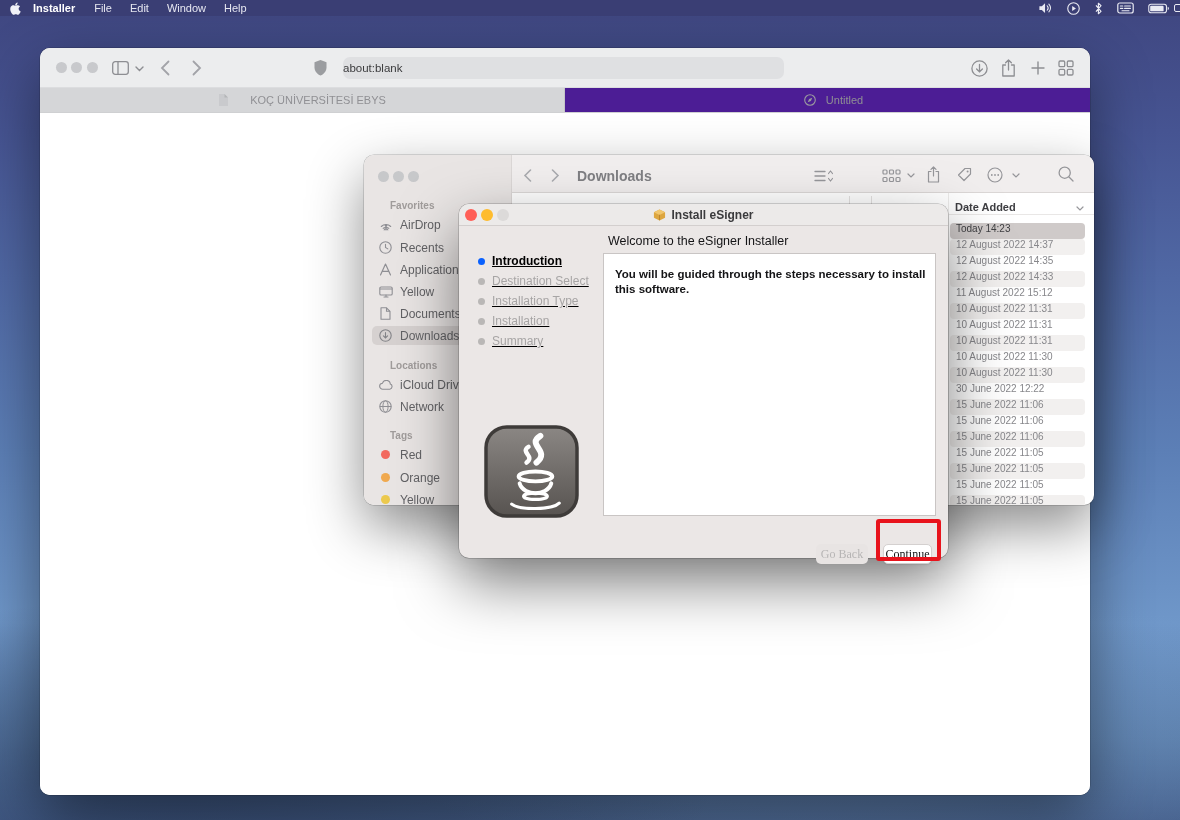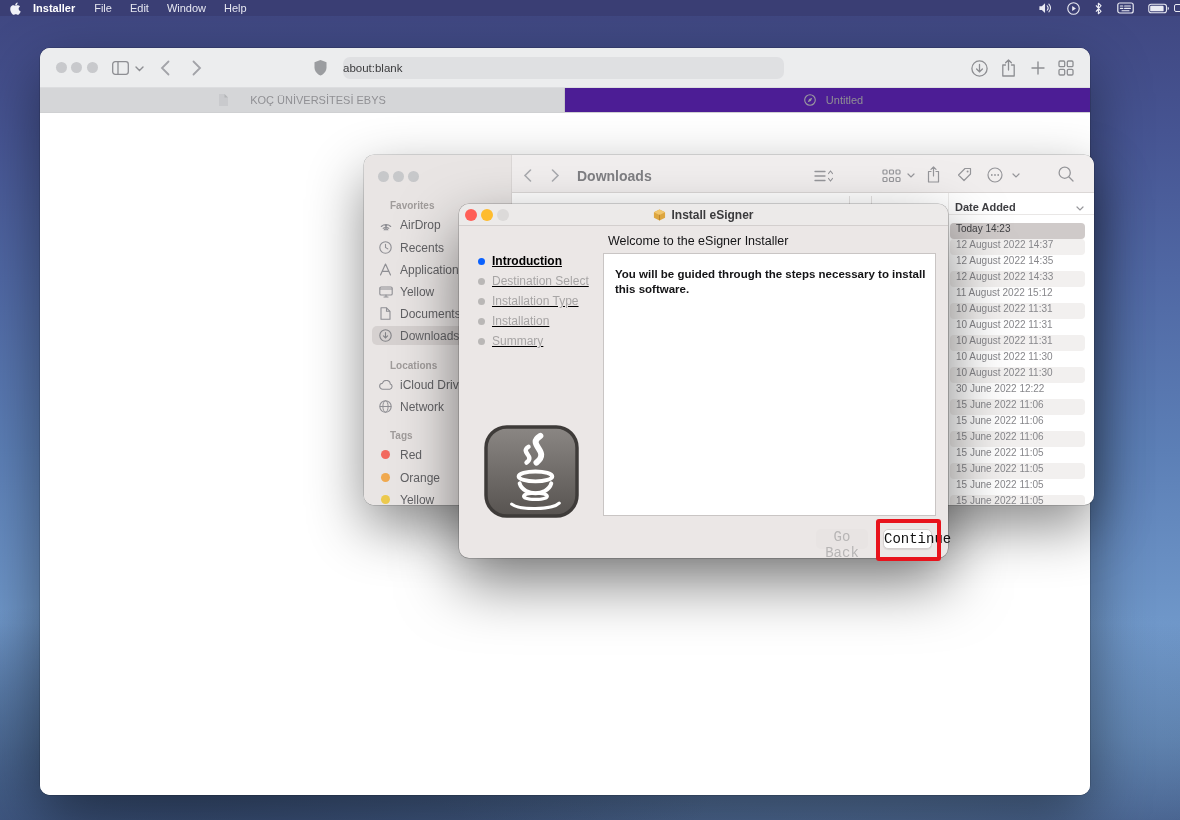--- a/index.html
+++ b/index.html
@@ -88,22 +88,22 @@
   .in-steps { position:absolute; left:19px; top:50px;text-decoration:underline; }
   .step { height:14px; margin-bottom:6px; display:flex; align-items:center; gap:7px;
     font-size:12px; color:#a7a5a5; }
   .step .dot { width:7px; height:7px; border-radius:50%; background:#b9b7b6; }
   .step.active { color:#000; font-weight:bold; }
   .in-box { position:absolute; left:144px; top:49px; width:333px; height:263px;
     background:#fff; border:1px solid #c9c5c4; }
   .in-body { position:absolute; left:11px; top:13px; width:312px; font-size:11.5px;
     line-height:14.5px; color:#141416;font-weight:bold; }
   .java { position:absolute; left:25px; top:221px; }
-  .in-btn { position:absolute; top:325px; height:20px; border-radius:5px;
-    font-size:14px; font-family:Liberation Mono, monospace; }
+  .in-btn { position:absolute; top:340px; height:20px; border-radius:5px;
+    font-size:12px; font-family:Liberation Serif, serif; }
   .btn-goback { left:357px; width:52px; background:#e8e4e3; border:none; color:#b7b5b5; }
   .btn-continue { left:424px; width:49px; background:#fff; border:1px solid #d4d0cf;
     color:#111; box-shadow:0 1px 1px rgba(0,0,0,.08); }
   .annotation { position:absolute; left:417px; top:315px; width:65px; height:42px;
     border:4px solid #e8131c; border-radius:3px; pointer-events:none; z-index:30; }
 
   svg { display:block; }
 </style>
 </head>
 <body>

